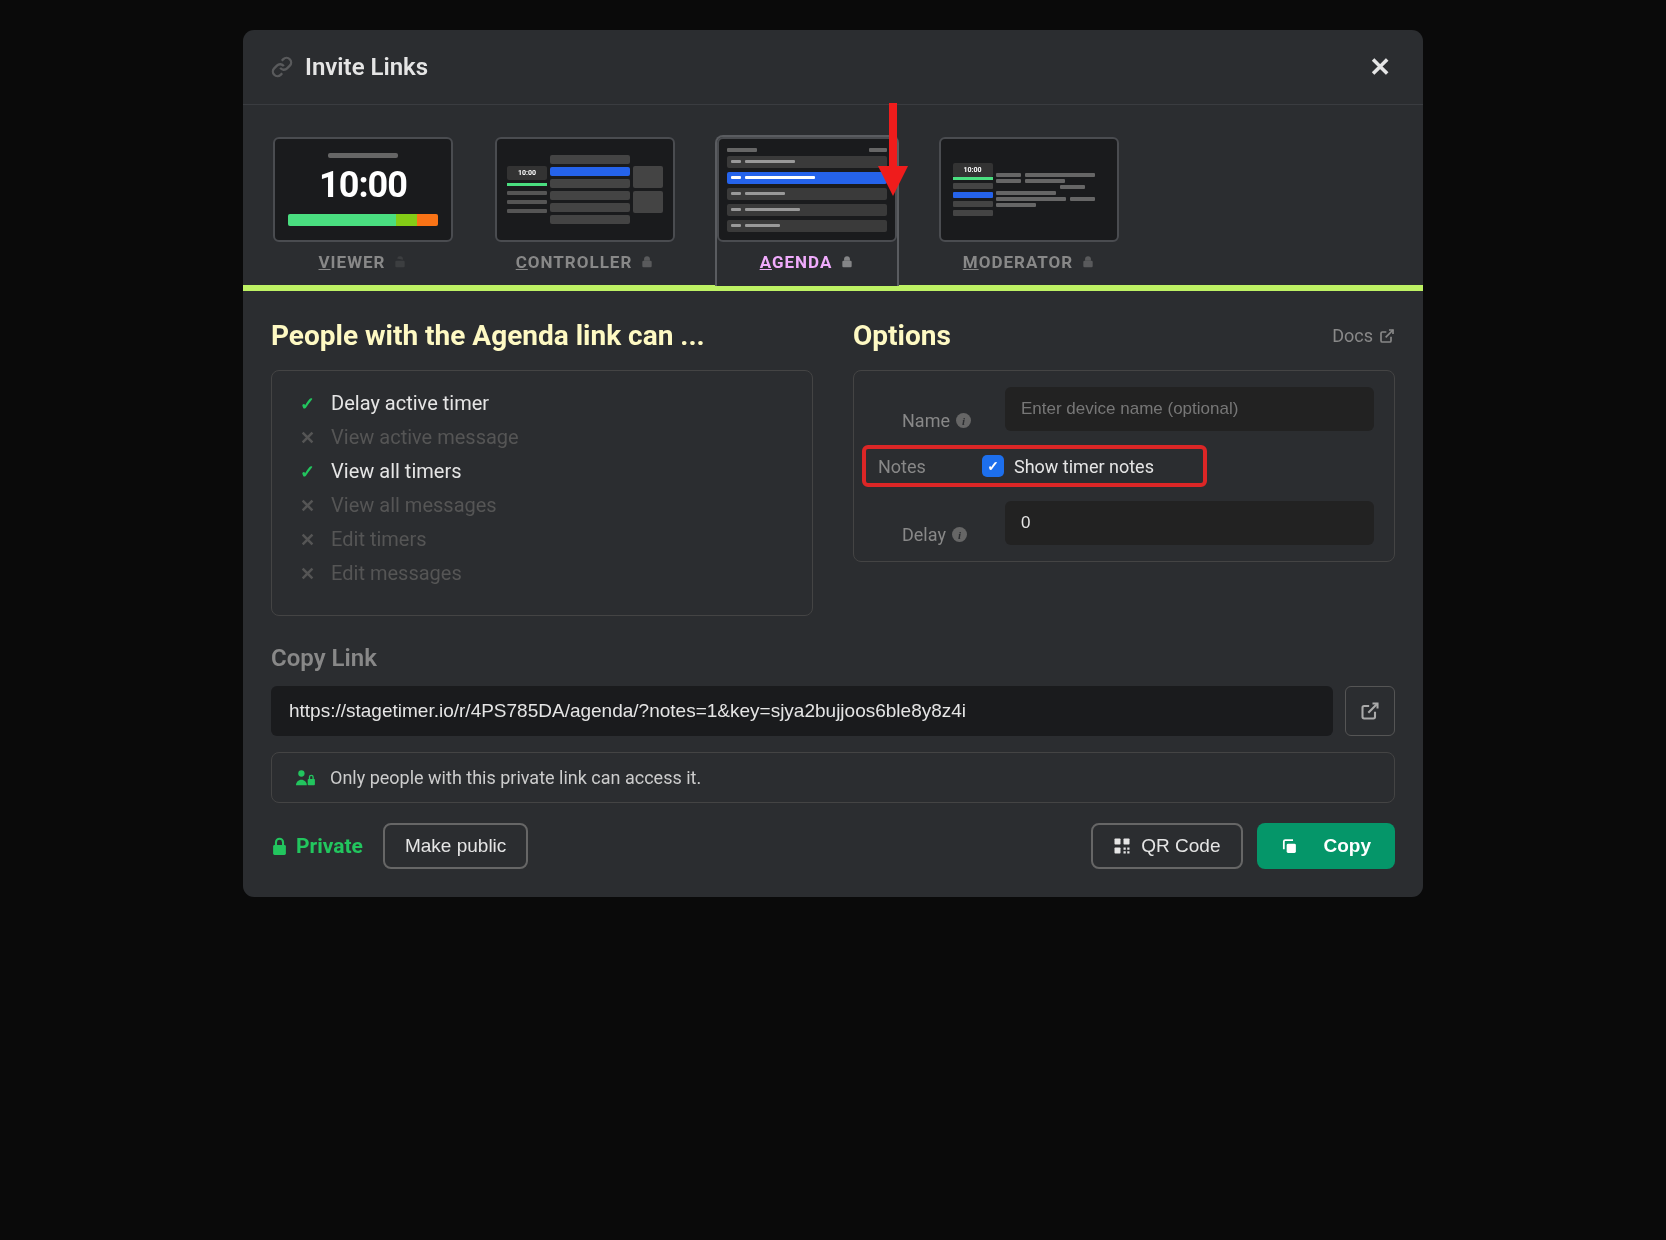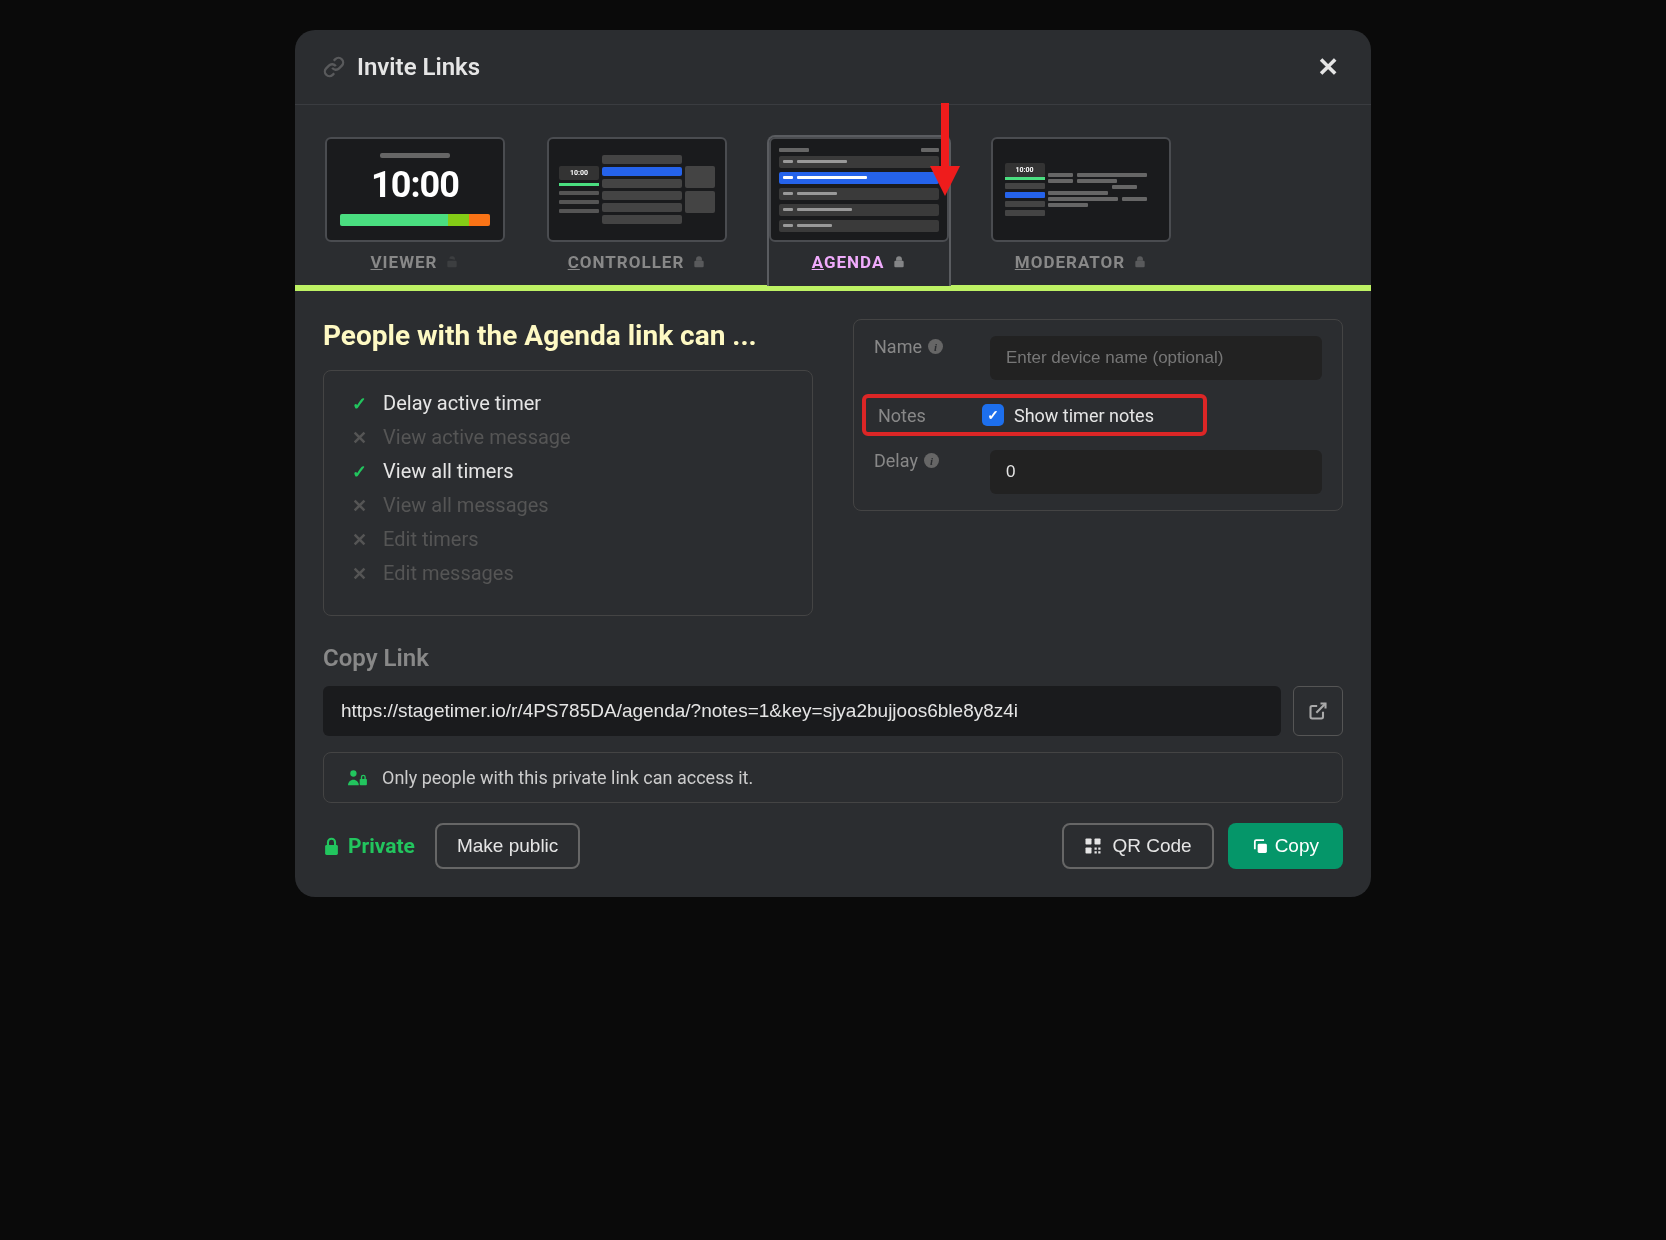--- a/index.html
+++ b/index.html
@@ -1,17 +1,17 @@
 <!DOCTYPE html>
 <html><head>
   <meta charset="utf-8">
   <style>
     * { margin: 0; padding: 0; box-sizing: border-box; }
     body { background: #0a0a0a; font-family: -apple-system, BlinkMacSystemFont, 'Segoe UI', Roboto, sans-serif; color: #e5e5e5; display: flex; align-items: flex-start; justify-content: center; min-height: 100vh; padding: 30px 0; }
-    .modal { background: #2b2d30; border-radius: 20px; width: 1076px; overflow: hidden; position: relative; }
+    .modal { background: #2b2d30; border-radius: 11px; width: 1180px; overflow: hidden; position: relative; }
     .modal-header { display: flex; align-items: center; justify-content: space-between; padding: 20px 28px; border-bottom: 1px solid #3a3c40; }
     .modal-title { display: flex; align-items: center; gap: 12px; font-size: 24px; font-weight: 600; color: #e5e5e5; }
     .link-icon { width: 22px; height: 22px; opacity: 0.5; }
     .close-btn { background: none; border: none; color: #e5e5e5; font-size: 26px; cursor: pointer; padding: 4px; line-height: 1; font-weight: 700; }
     .tabs { display: flex; gap: 38px; padding: 30px 28px 0; border-bottom: 6px solid #bef264; position: relative; }
     .tab { display: flex; flex-direction: column; align-items: center; gap: 10px; cursor: pointer; padding-bottom: 14px; border: 2px solid transparent; border-bottom: none; border-radius: 8px 8px 0 0; margin-bottom: -1px; }
     .tab.active { background: #2b2d30; border-color: #5a5c60; }
     .tab-preview { width: 180px; height: 105px; background: #1a1b1d; border: 2px solid #4a4c50; border-radius: 6px; display: flex; align-items: center; justify-content: center; overflow: hidden; position: relative; }
     .tab-label { display: flex; align-items: center; gap: 8px; font-size: 17px; font-weight: 700; letter-spacing: 1px; color: #888; }
     .tab.active .tab-label { color: #f0abfc; }
@@ -63,21 +63,21 @@
     .section-title { font-size: 28px; font-weight: 700; color: #fef9c3; margin-bottom: 18px; }
     .section-title-row { display: flex; justify-content: space-between; align-items: center; margin-bottom: 18px; }
     .docs-link { display: flex; align-items: center; gap: 6px; color: #888; font-size: 18px; cursor: pointer; }
     .permissions-box { border: 1px solid #444; border-radius: 8px; padding: 20px 28px; }
     .perm-item { display: flex; align-items: center; gap: 16px; font-size: 20px; margin-bottom: 10px; }
     .perm-item.enabled { color: #e5e5e5; }
     .perm-item.disabled { color: #555; }
     .check-icon { color: #22c55e; font-size: 18px; font-weight: 700; }
     .x-icon { color: #555; font-size: 18px; font-weight: 700; }
     .options-box { border: 1px solid #444; border-radius: 8px; padding: 16px 20px; }
-    .option-row { display: flex; align-items: flex-start; gap: 16px; margin-bottom: 14px; }
+    .option-row { display: flex; align-items: flex-end; gap: 3px; margin-bottom: 14px; margin-left: 28px; }
     .option-row:last-child { margin-bottom: 0; }
     .option-label { width: 100px; color: #888; font-size: 18px; display: flex; align-items: center; gap: 6px; }
     .info-icon { width: 15px; height: 15px; border-radius: 50%; background: #666; color: #2b2d30; display: inline-flex; align-items: center; justify-content: center; font-size: 11px; font-weight: 700; font-style: italic; font-family: Georgia, serif; }
     .option-input { flex: 1; background: #222; border: none; border-radius: 6px; padding: 12px 16px; color: #e5e5e5; font-size: 17px; }
     .option-input::placeholder { color: #777; }
     .checkbox-wrap { display: flex; align-items: center; gap: 10px; }
     .checkbox { width: 22px; height: 22px; background: #1d6fed; border-radius: 5px; display: flex; align-items: center; justify-content: center; color: #fff; font-size: 14px; font-weight: 700; }
     .checkbox-label { color: #e5e5e5; font-size: 18px; }
     .notes-highlight { border: 4px solid #dc2626; border-radius: 6px; padding: 6px 12px; margin-left: -12px; width: 345px; display: flex; align-items: center; gap: 16px; }
     
@@ -88,21 +88,21 @@
     .open-btn { width: 50px; background: #2b2d30; border: 1px solid #555; border-radius: 6px; display: flex; align-items: center; justify-content: center; cursor: pointer; }
     .notice-box { border: 1px solid #444; border-radius: 8px; padding: 14px 22px; display: flex; align-items: center; gap: 14px; margin-bottom: 20px; font-size: 18px; color: #ccc; }
     .notice-icon { color: #22c55e; }
     
     .footer { display: flex; align-items: center; justify-content: space-between; }
     .footer-left { display: flex; align-items: center; gap: 20px; }
     .private-badge { display: flex; align-items: center; gap: 8px; color: #22c55e; font-size: 21px; font-weight: 700; }
     .make-public-btn { background: none; border: 2px solid #666; border-radius: 8px; padding: 10px 20px; color: #e5e5e5; font-size: 19px; cursor: pointer; }
     .footer-right { display: flex; gap: 14px; }
     .qr-btn { background: none; border: 2px solid #666; border-radius: 8px; padding: 10px 20px; color: #e5e5e5; font-size: 19px; cursor: pointer; display: flex; align-items: center; gap: 10px; }
-    .copy-btn { background: #059669; border: none; border-radius: 8px; padding: 12px 24px; color: #fff; font-size: 19px; font-weight: 400; cursor: pointer; display: flex; align-items: center; gap: 6px; }
+    .copy-btn { background: #059669; border: none; border-radius: 8px; padding: 12px 24px; color: #fff; font-size: 19px; font-weight: 700; cursor: pointer; display: flex; align-items: center; gap: 26px; }
     
     .arrow { position: absolute; top: 68px; left: 625px; z-index: 10; }
     
     svg { display: block; }
   </style>
 </head>
 <body>
 
 <div class="modal">
 
@@ -270,20 +270,31 @@
             <span>Edit timers</span>
           </div>
           <div class="perm-item disabled">
             <span class="x-icon">✕</span>
             <span>Edit messages</span>
           </div>
         </div>
       </div>
 
       <div class="col-right">
+        <div class="section-title-row">
+          <div class="section-title" style="margin-bottom:0">Options</div>
+          <div class="docs-link">
+            <span>Docs</span>
+            <svg width="16" height="16" viewBox="0 0 24 24" fill="none" stroke="#888" stroke-width="2.5">
+                <path d="M18 13v6a2 2 0 0 1-2 2H5a2 2 0 0 1-2-2V8a2 2 0 0 1 2-2h6"></path>
+                <polyline points="15 3 21 3 21 9"></polyline>
+                <line x1="10" y1="14" x2="21" y2="3"></line>
+              </svg>
+          </div>
+        </div>
         <div class="options-box">
           <div class="option-row">
             <div class="option-label">
               <span>Name</span>
               <span class="info-icon">i</span>
             </div>
             <input class="option-input" placeholder="Enter device name (optional)" style="">
           </div>
           <div class="notes-highlight">
             <div class="option-label" style="width:88px">Notes</div>

